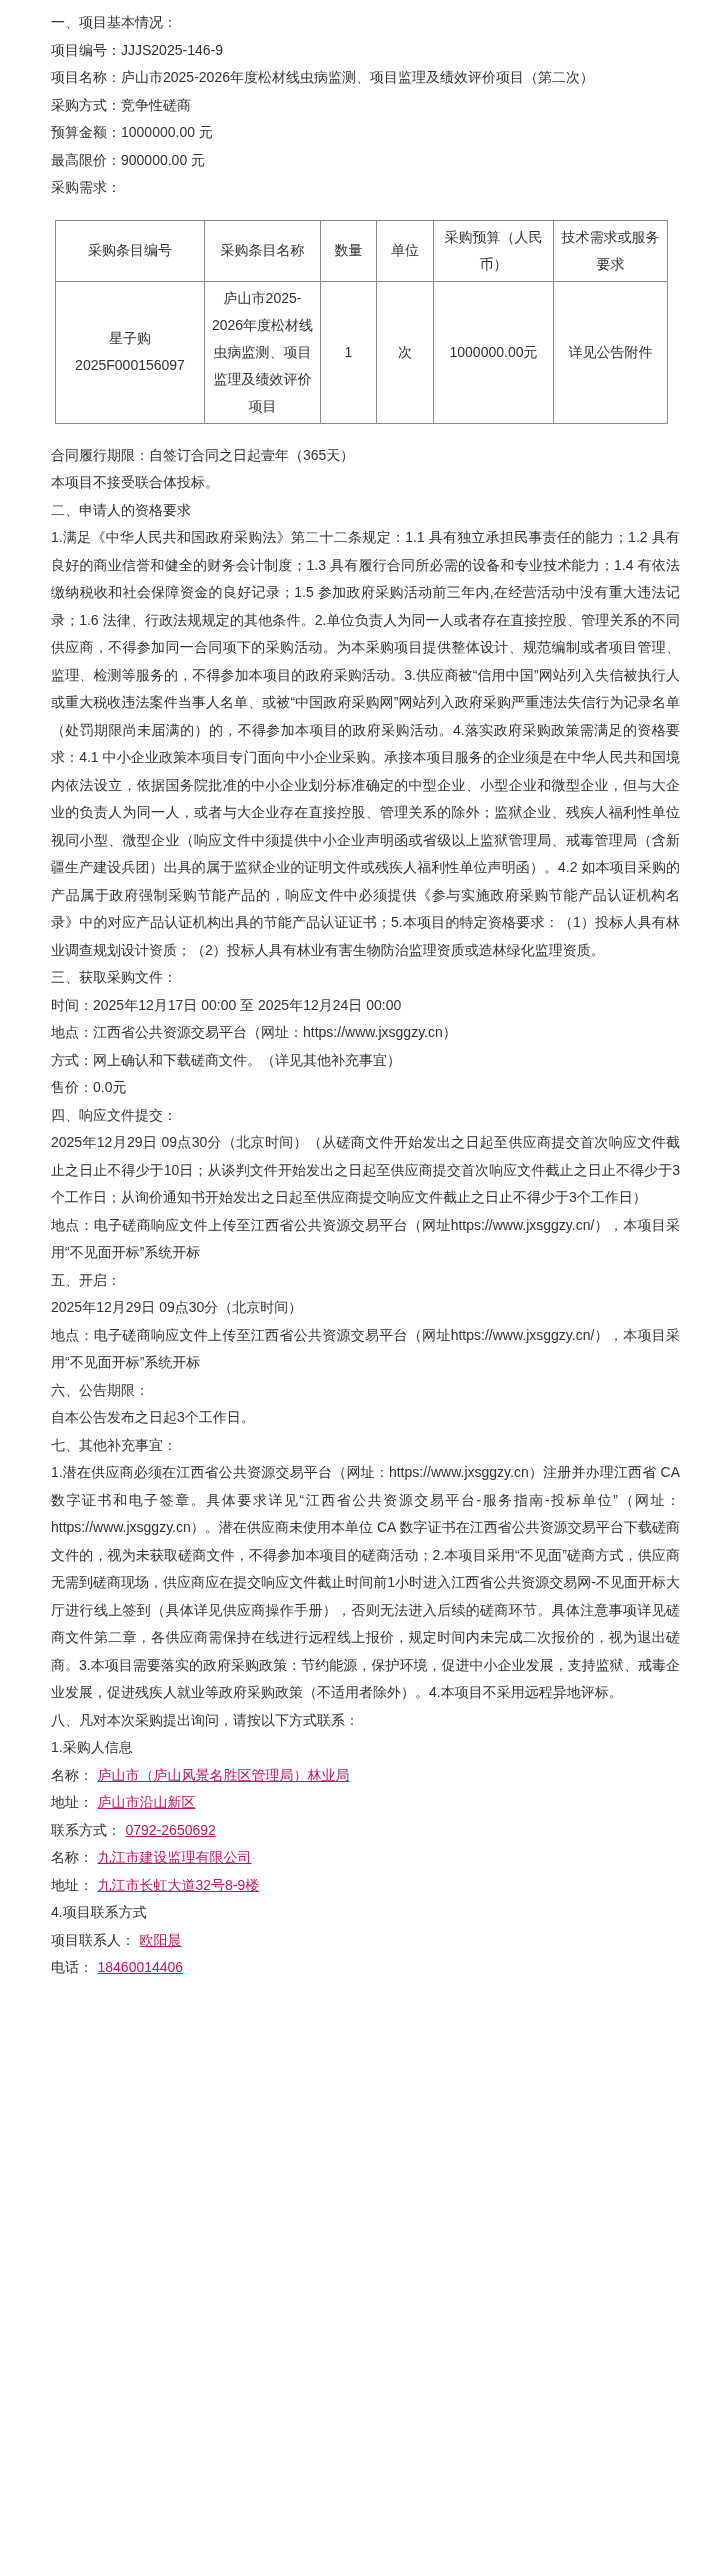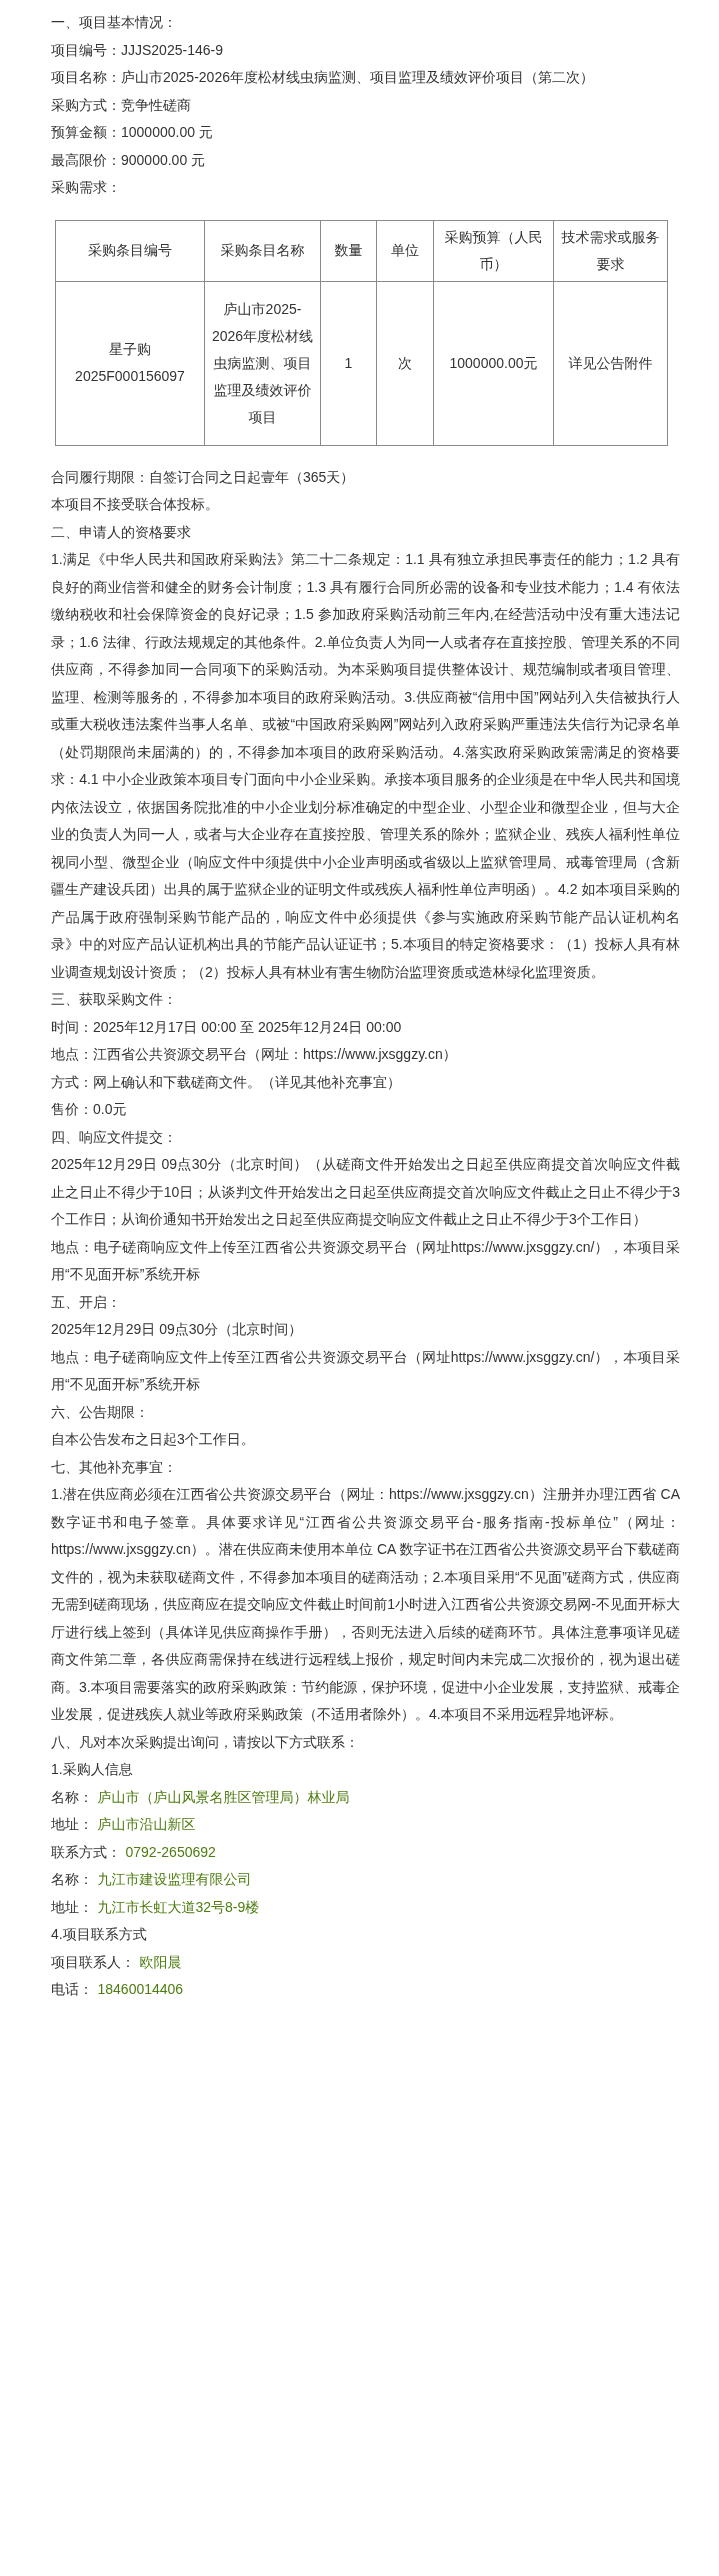--- a/index.html
+++ b/index.html
@@ -1,24 +1,24 @@
 <!DOCTYPE html>
 <html style="font-size:12px"><head>
 <meta charset="utf-8">
 <style>
   html,body{margin:0;padding:0;background:#ffffff;}
   body{font-family:"Liberation Sans","DejaVu Sans",sans-serif;color:#333333;}
   .page{width:719px;min-height:2576px;display:flex;flex-direction:column;box-sizing:border-box;background:#ffffff;}
   .content{flex:1;padding:9px 39px 22px 51px;font-size:14px;line-height:27.5px;text-align:justify;}
   .content p{margin:0 0;}
-  .val-link{margin-left:4.5px;color:#4d7c0f;}
+  .val-link{text-decoration:underline;margin-left:4.5px;color:#be185d;}
   table.items{border-collapse:collapse;table-layout:fixed;width:612px;margin:18px 0 18px 4px;}
   table.items th,table.items td{
     border:0.7px solid #8a8a8a;text-align:center;vertical-align:middle;
-    font-weight:normal;font-size:14px;line-height:27px;padding:14px 6px;
+    font-weight:normal;font-size:14px;line-height:27px;padding:3px 6px;
     word-wrap:break-word;overflow-wrap:break-word;color:#333333;
   }
   table.items th{padding:3px 4.5px;}
 </style>
 </head>
 <body>
 
 <div class="page">
   <div class="content">
 

